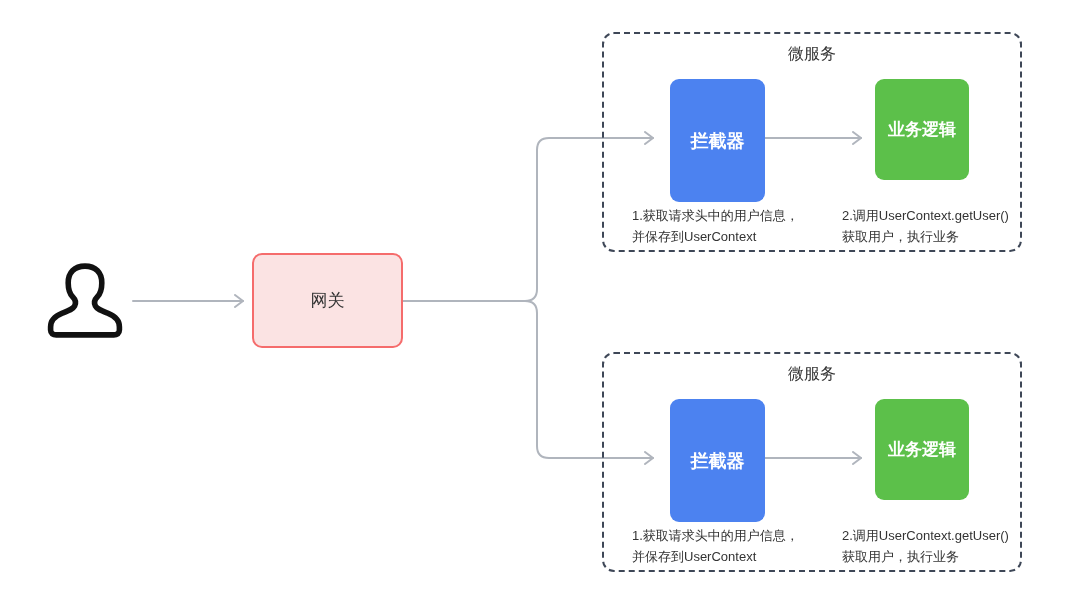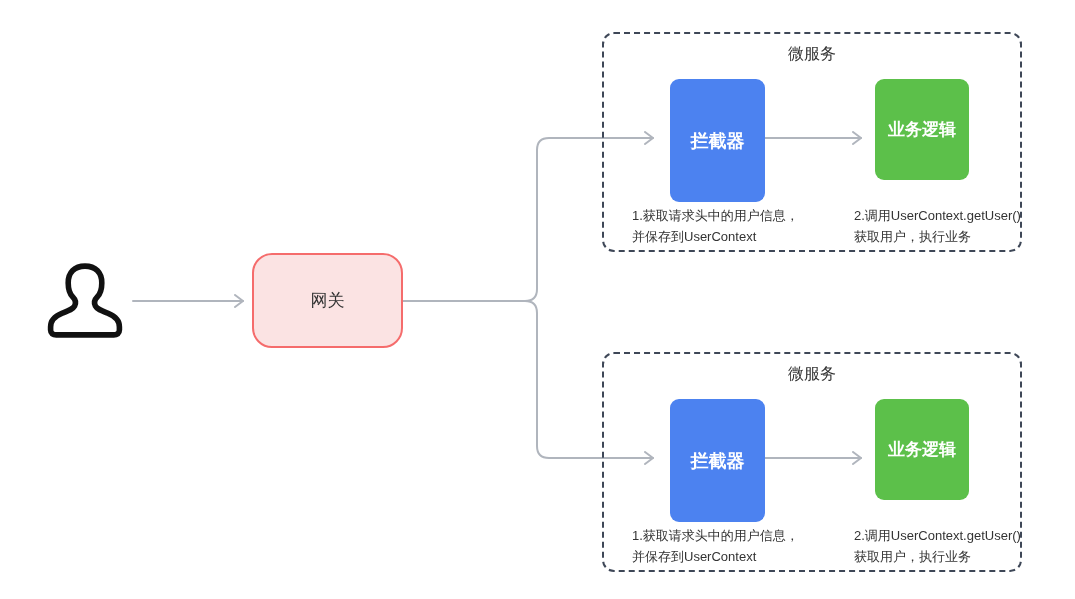--- a/index.html
+++ b/index.html
@@ -67,21 +67,21 @@
     align-items: center;
     justify-content: center;
   }
   .gateway {
     left: 252px;
     top: 253px;
     width: 151px;
     height: 95px;
     background: var(--gateway-fill);
     border: 2.5px solid var(--gateway-border);
-    border-radius: 20px;
+    border-radius: 10px;
     font-size: 17px;
     color: var(--text);
   }
   .ms-group {
     position: absolute;
     left: 602px;
     width: 420px;
     height: 220px;
     border: 2px dashed var(--dashed-border);
     border-radius: 12px;
@@ -121,21 +121,21 @@
   }
   .note {
     position: absolute;
     top: 171px;
     font-size: 13px;
     line-height: 21px;
     color: var(--text);
     white-space: nowrap;
   }
   .note.interceptor-note { left: 28px; }
-  .note.business-note { left: 250px; }
+  .note.business-note { left: 238px; }
 </style>
 </head>
 <body>
 
 <div class="canvas">
 
   <svg class="connectors" viewBox="0 0 1075 599" xmlns="http://www.w3.org/2000/svg">
     <defs>
       <marker id="arrowhead" markerUnits="userSpaceOnUse" markerWidth="14" markerHeight="14" refX="9" refY="7" orient="auto">
         <path d="M1 1 L9 7 L1 13"></path>

